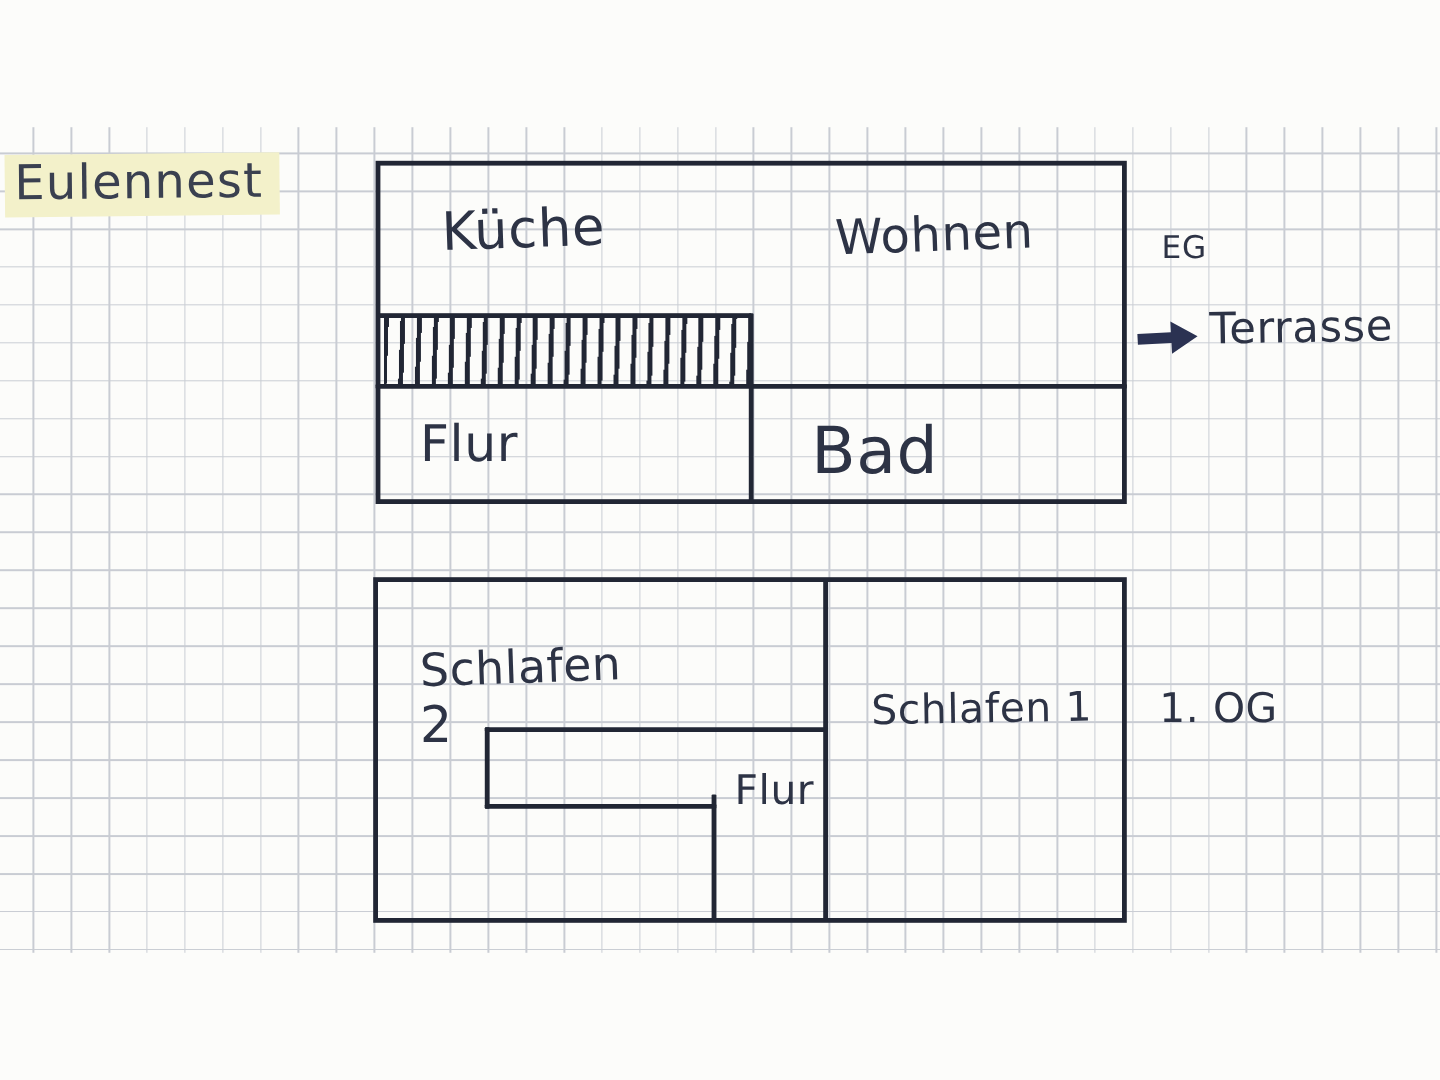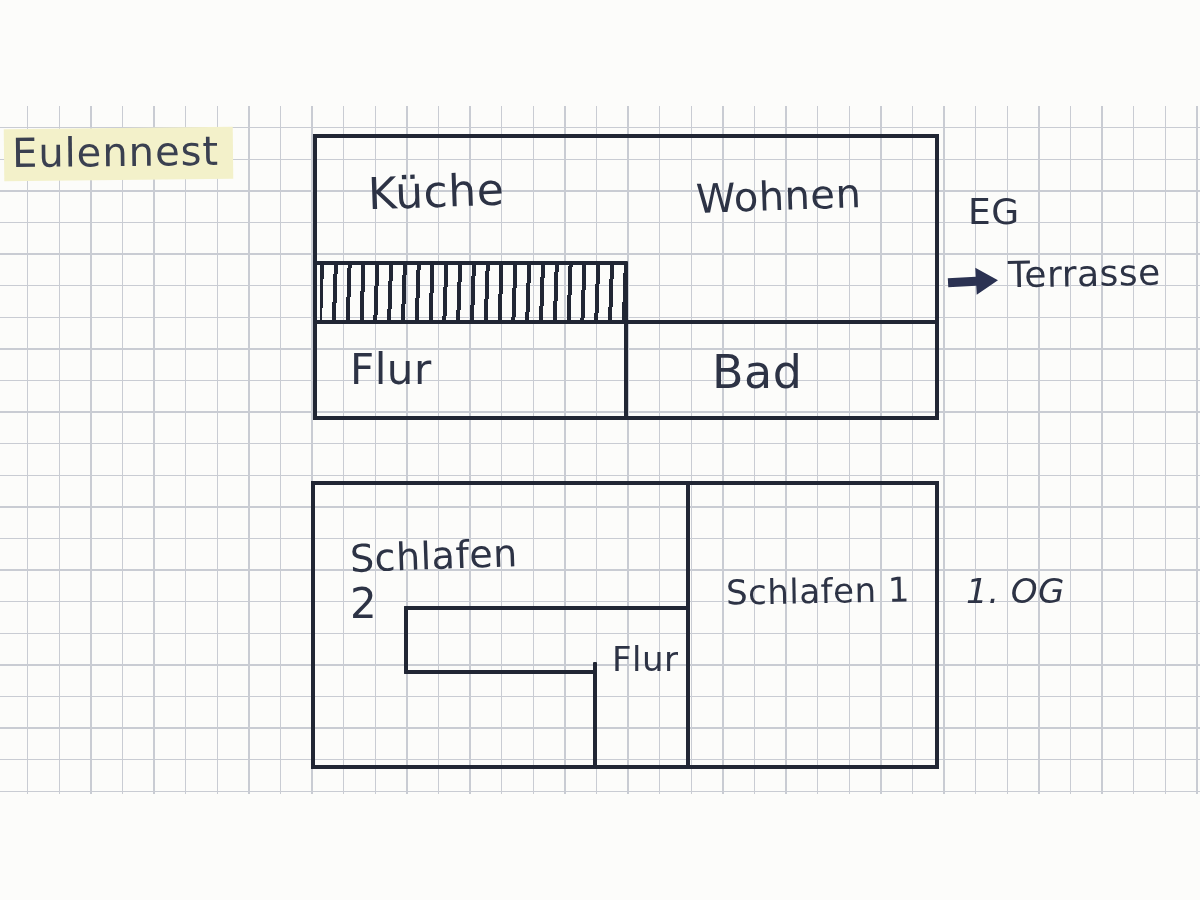--- a/index.html
+++ b/index.html
@@ -59,38 +59,38 @@
 
   <div class="wall" style="left:313px;top:320px;width:626px;height:4px;"></div>
 
   <div class="stairs"></div>
 
   <div class="wall" style="left:624px;top:261px;width:4px;height:158px;"></div>
 
   <div class="hand" style="left:368px;top:170px;font-size:44px;transform:rotate(-2deg);">Küche</div>
   <div class="hand" style="left:696px;top:176px;font-size:40px;transform:rotate(-2deg);">Wohnen</div>
   <div class="hand" style="left:350px;top:349px;font-size:42px;">Flur</div>
-  <div class="hand" style="left:712px;top:349px;font-size:46px;">Bad</div>
+  <div class="hand" style="left:676px;top:349px;font-size:54px;">Bad</div>
 
-  <div class="hand" style="left:968px;top:194px;font-size:36px;">EG</div>
+  <div class="hand" style="left:968px;top:194px;font-size:26px;">EG</div>
   <svg style="position:absolute;left:946px;top:265px;transform:rotate(-3deg);" width="54" height="33" viewBox="0 0 54 33">
     <path d="M2 12 L30 12 L30 3 L52 16.5 L30 30 L30 21 L2 21 Z" fill="#2b3252"></path>
     <path d="M3 14 L26 13 L26 20 L3 19 Z" fill="#2b3252"></path>
   </svg>
   <div class="hand" style="left:1008px;top:256px;font-size:36px;transform:rotate(-1deg);">Terrasse</div>
 
   <div class="room-rect" style="left:311px;top:481px;width:628px;height:288px;"></div>
 
   <div class="wall" style="left:686px;top:483px;width:4px;height:284px;"></div>
 
   <div class="wall" style="left:404px;top:606px;width:286px;height:4px;"></div>
   <div class="wall" style="left:404px;top:606px;width:4px;height:68px;"></div>
   <div class="wall" style="left:404px;top:670px;width:193px;height:4px;"></div>
   <div class="wall" style="left:593px;top:662px;width:4px;height:105px;"></div>
 
   <div class="hand" style="left:350px;top:537px;font-size:38px;transform:rotate(-2deg);">Schlafen</div>
   <div class="hand" style="left:350px;top:583px;font-size:42px;">2</div>
   <div class="hand" style="left:612px;top:642px;font-size:34px;">Flur</div>
   <div class="hand" style="left:726px;top:574px;font-size:34px;transform:rotate(-1deg);">Schlafen 1</div>
 
-  <div class="hand" style="left:966px;top:574px;font-size:34px;font-style:italic;">1. OG</div>
+  <div class="hand" style="left:966px;top:574px;font-size:34px;">1. OG</div>
 
 </div>
 
 </body></html>

